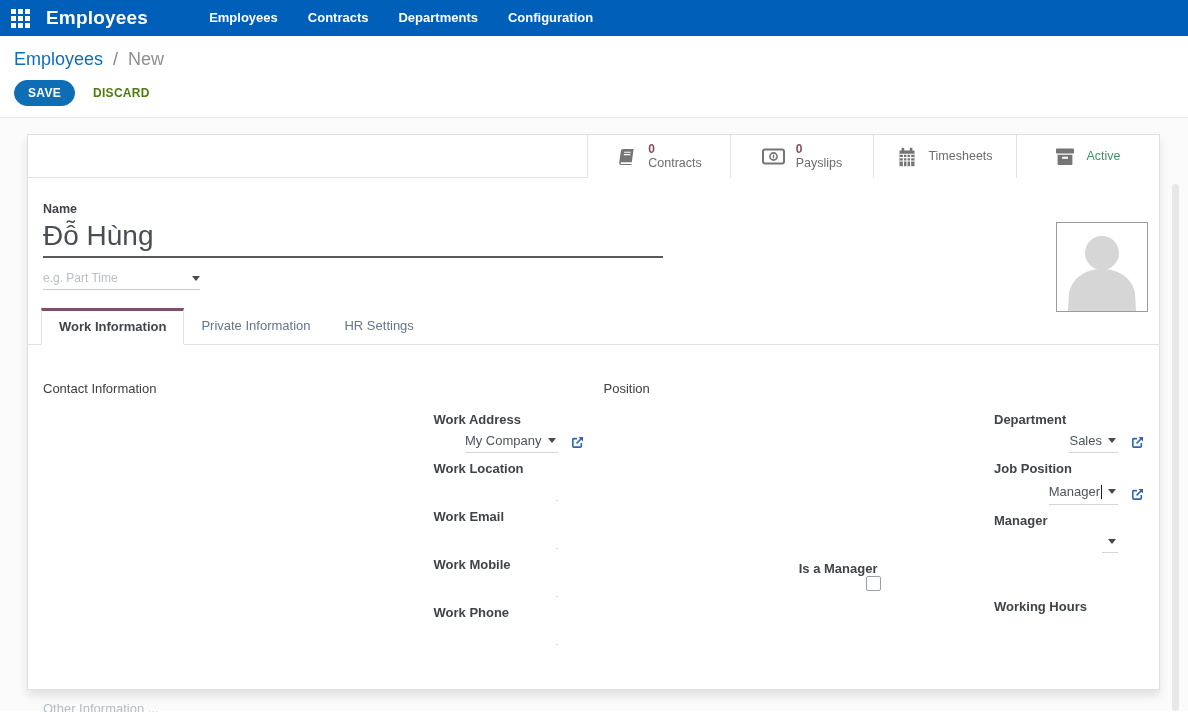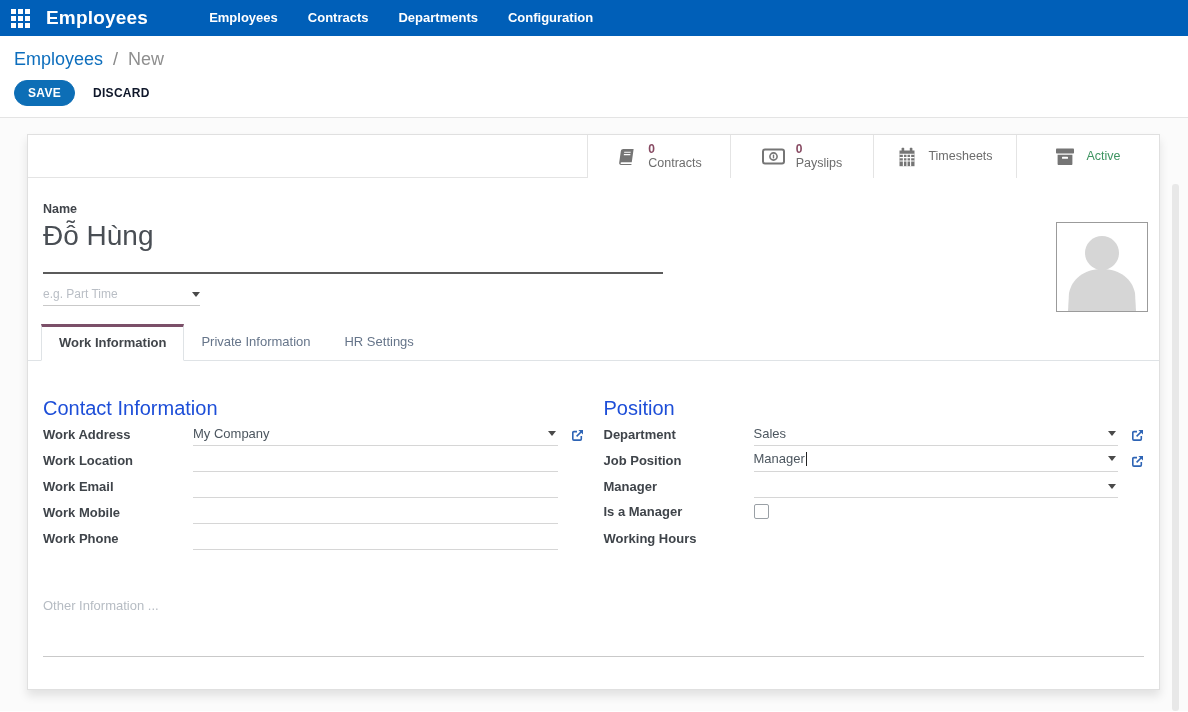--- a/index.html
+++ b/index.html
@@ -17,59 +17,59 @@
 
   
   .control-panel { padding: 12px 14px; border-bottom: 1px solid #e4e4e4; background: #fff; height: 82px; }
   .breadcrumb { font-size: 18px; line-height: 22px; }
   .bc-parent { color: #0D6EBD; cursor: pointer; }
   .bc-sep { color: #888; margin: 0 5px; }
   .bc-current { color: #8f8f8f; }
   .cp-buttons { margin-top: 10px; display: flex; align-items: center; height: 26px; }
   .btn-save { background: #0D6EB6; border: 1px solid #0D6EB6; color: #fff; font-size: 12px; font-weight: 700;
               padding: 5px 13px; border-radius: 13px; cursor: pointer; letter-spacing: .3px; font-family: inherit; }
-  .btn-discard { color: #0f172a; font-size: 12px; font-weight: 700; margin-left: 18px; cursor: pointer; letter-spacing: .3px; }
+  .btn-discard { color: #4d7c0f; font-size: 12px; font-weight: 700; margin-left: 18px; cursor: pointer; letter-spacing: .3px; }
 
   
   .content { background: #fbfbfb; height: 593px; position: relative; }
   .sheet { position: absolute; left: 27px; top: 16px; width: 1133px; height: 556px; background: #fff;
            border: 1px solid #e0e0e0; box-shadow: 0 6px 9px rgba(0,0,0,.10); }
   .v-scrollbar { position: absolute; right: 9px; top: 66px; width: 7px; height: 527px; background: #e8e8e8; border-radius: 3px; }
 
   .sheet-header { height: 43px; border-bottom: 1px solid #e4e4e4; position: relative; }
   .stat-buttons { position: absolute; right: 0; top: 0; height: 43px; display: flex; }
   .stat-btn { width: 143px; border-left: 1px solid #e4e4e4; display: flex; align-items: center;
               justify-content: center; gap: 11px; cursor: pointer; background: #fff; }
   .stat-text { display: flex; flex-direction: column; line-height: 1.2; }
   .stat-value { font-size: 12px; font-weight: 700; color: #874A62; }
   .stat-label { font-size: 12.5px; color: #6d6d6d; }
   .stat-label.green { color: #3E9461; }
 
   
   .top-block { padding: 24px 15px 0; position: relative; }
   .name-label { font-size: 12.5px; font-weight: 700; color: #40444a; }
   .name-input { margin-top: 2px; width: 620px; border-bottom: 2px solid #5b5b5b; font-size: 28px;
-                color: #494e54; padding: 2px 0 20px; cursor: text; }
+                color: #494e54; padding: 2px 0 4px; cursor: text; }
   .tags-input { margin-top: 13px; width: 157px; border-bottom: 1px solid #c9c9c9; display: flex;
                 justify-content: space-between; align-items: center; padding-bottom: 4px; cursor: pointer; }
   .tags-placeholder { font-size: 12px; color: #b9bec5; }
   .avatar { position: absolute; top: 44px; right: 11px; width: 92px; height: 90px; border: 1px solid #9b9b9b;
             background: #fff; overflow: hidden; display: flex; align-items: flex-end; justify-content: center; cursor: pointer; }
 
   
   .tabs-bar { margin-top: 18px; border-bottom: 1px solid #dfe3e6; padding-left: 13px; display: flex; }
   .tab { font-size: 13px; color: #66758a; padding: 10px 17px; cursor: pointer; margin-bottom: -1px; }
   .tab.active { color: #41454a; font-weight: 700; background: #fff; border: 1px solid #dfe3e6;
                 border-bottom: 1px solid #fff; border-top: 3px solid #7B4F68; padding-top: 8px; }
 
   
   .form-columns { display: flex; padding: 36px 15px 0; gap: 20px; }
   .col { flex: 1; min-width: 0; }
-  .section-heading { font-size: 20px; font-weight: 400; color: #1d4ed8; }
-  .field-row { display: flex; align-items: flex-end; min-height: 26px; }
+  .section-heading { font-size: 13px; font-weight: 400; color: #404040; margin-bottom: 16px; }
+  .field-row { display: flex; align-items: flex-end; margin-bottom: 8px; min-height: 26px; flex-direction: column; }
   .field-label { width: 150px; flex-shrink: 0; font-size: 13px; font-weight: 700; color: #3f444a; padding-bottom: 4px; }
   .field-widget { flex: 1; display: flex; align-items: flex-end; }
   .field-input { flex: 1; border-bottom: 1px solid #d6d6d6; display: flex; align-items: center;
                  justify-content: space-between; padding: 2px 2px 4px 0; min-height: 21px; cursor: text; }
   .field-value { font-size: 13px; color: #4c565f; white-space: nowrap; }
   .caret { width: 0; height: 0; border-left: 4px solid transparent; border-right: 4px solid transparent;
            border-top: 5px solid #4a4a4a; margin-left: 6px; flex-shrink: 0; cursor: pointer; }
   .ext-slot { width: 26px; display: flex; justify-content: flex-end; padding-bottom: 4px; flex-shrink: 0; }
   .text-cursor { display: inline-block; width: 1px; height: 14px; background: #222; margin-left: 1px;
                  vertical-align: text-bottom; animation: blink 1s steps(1) infinite; }

